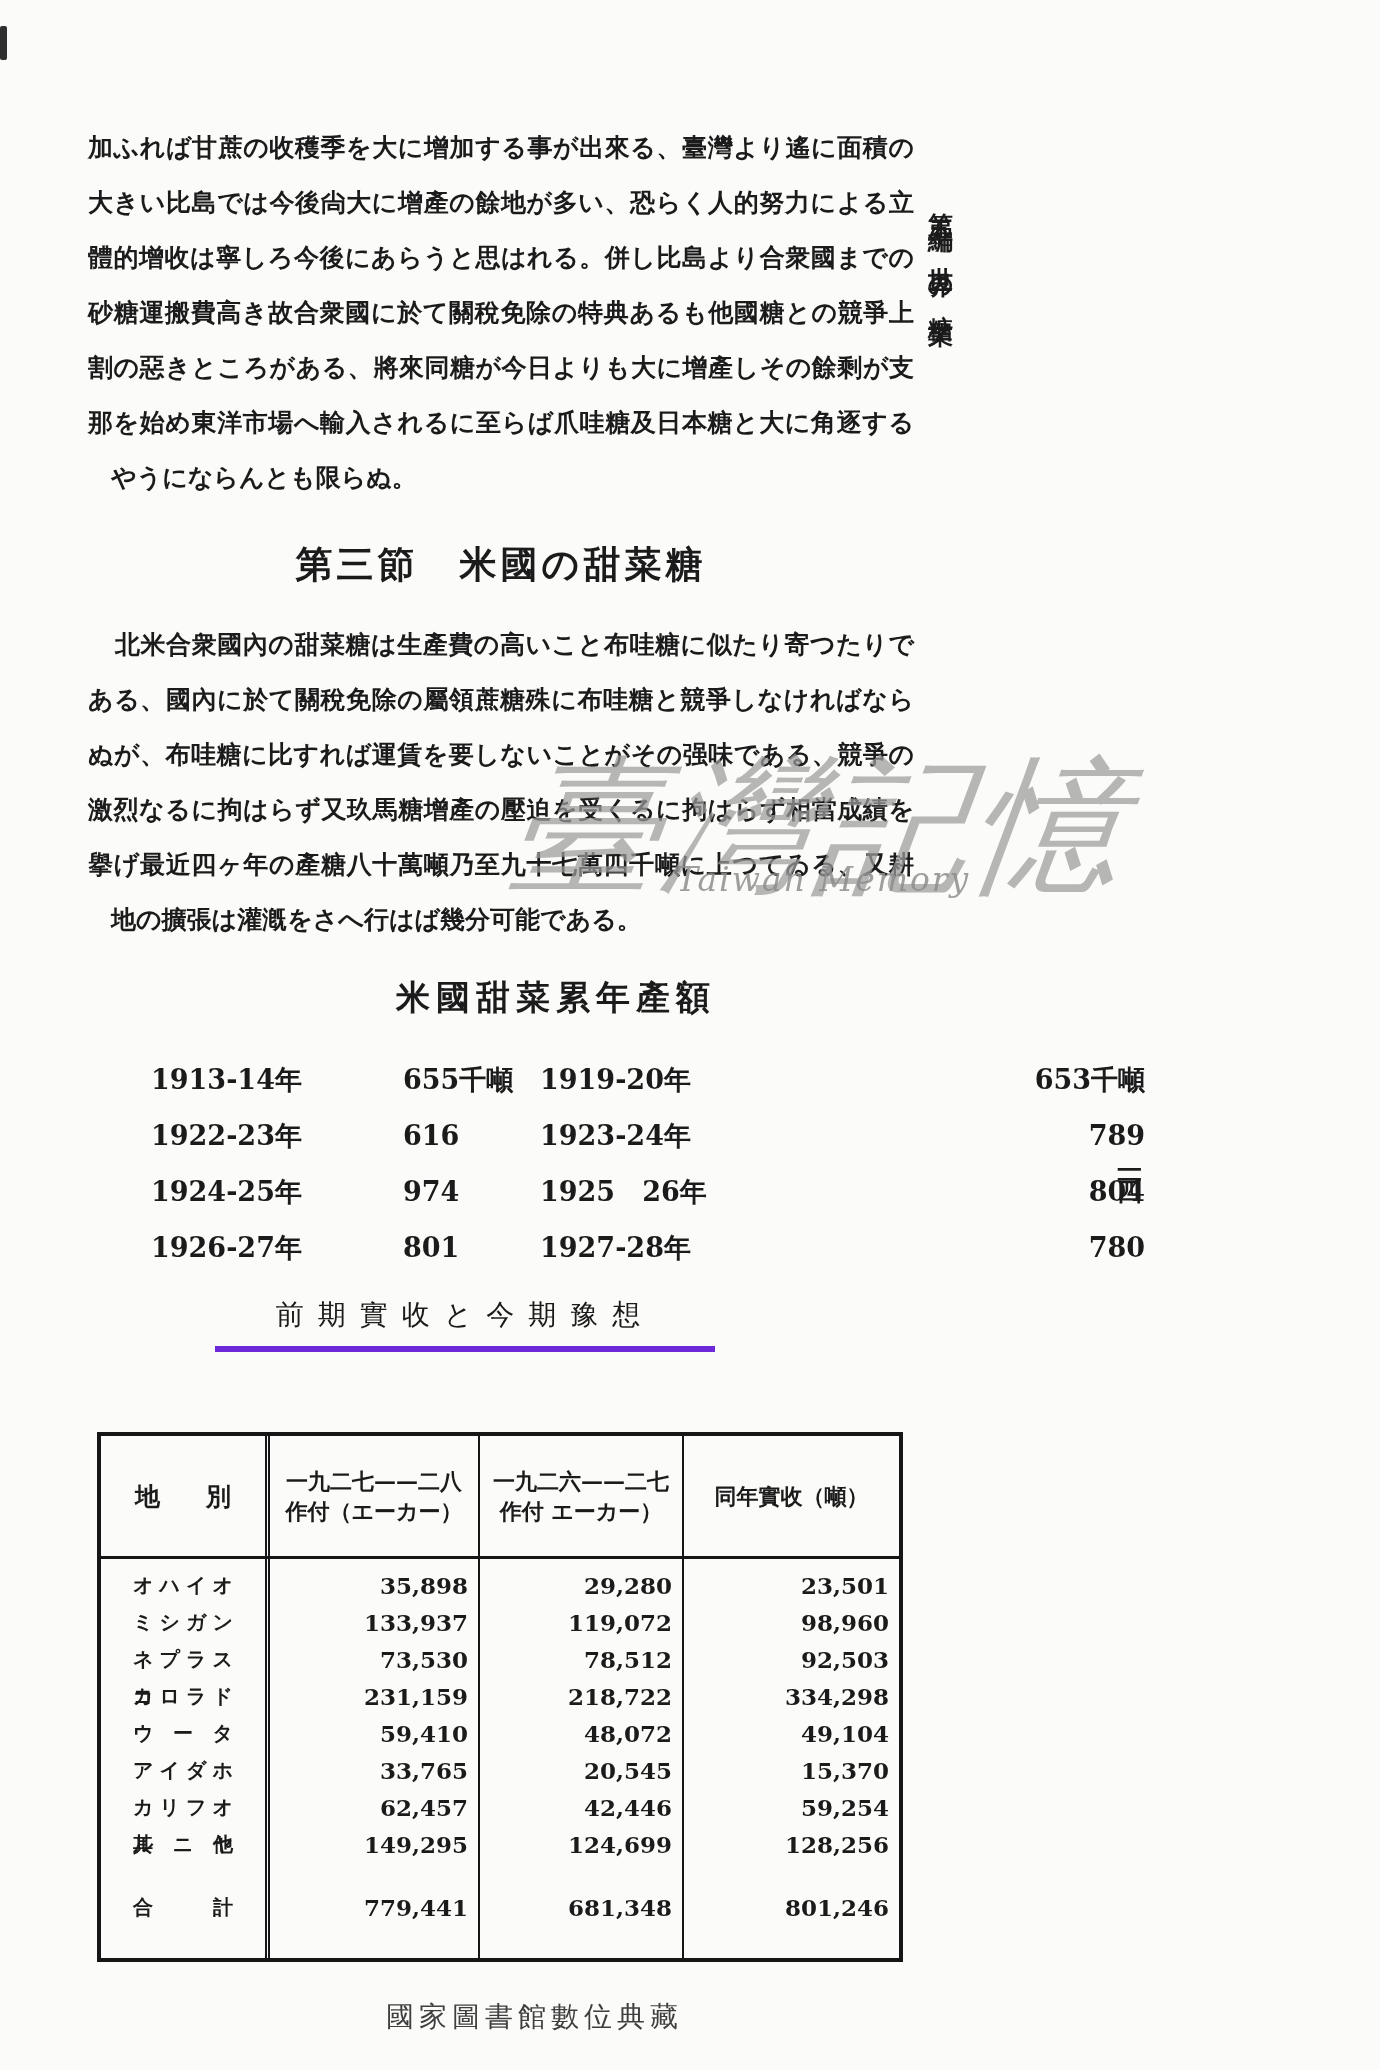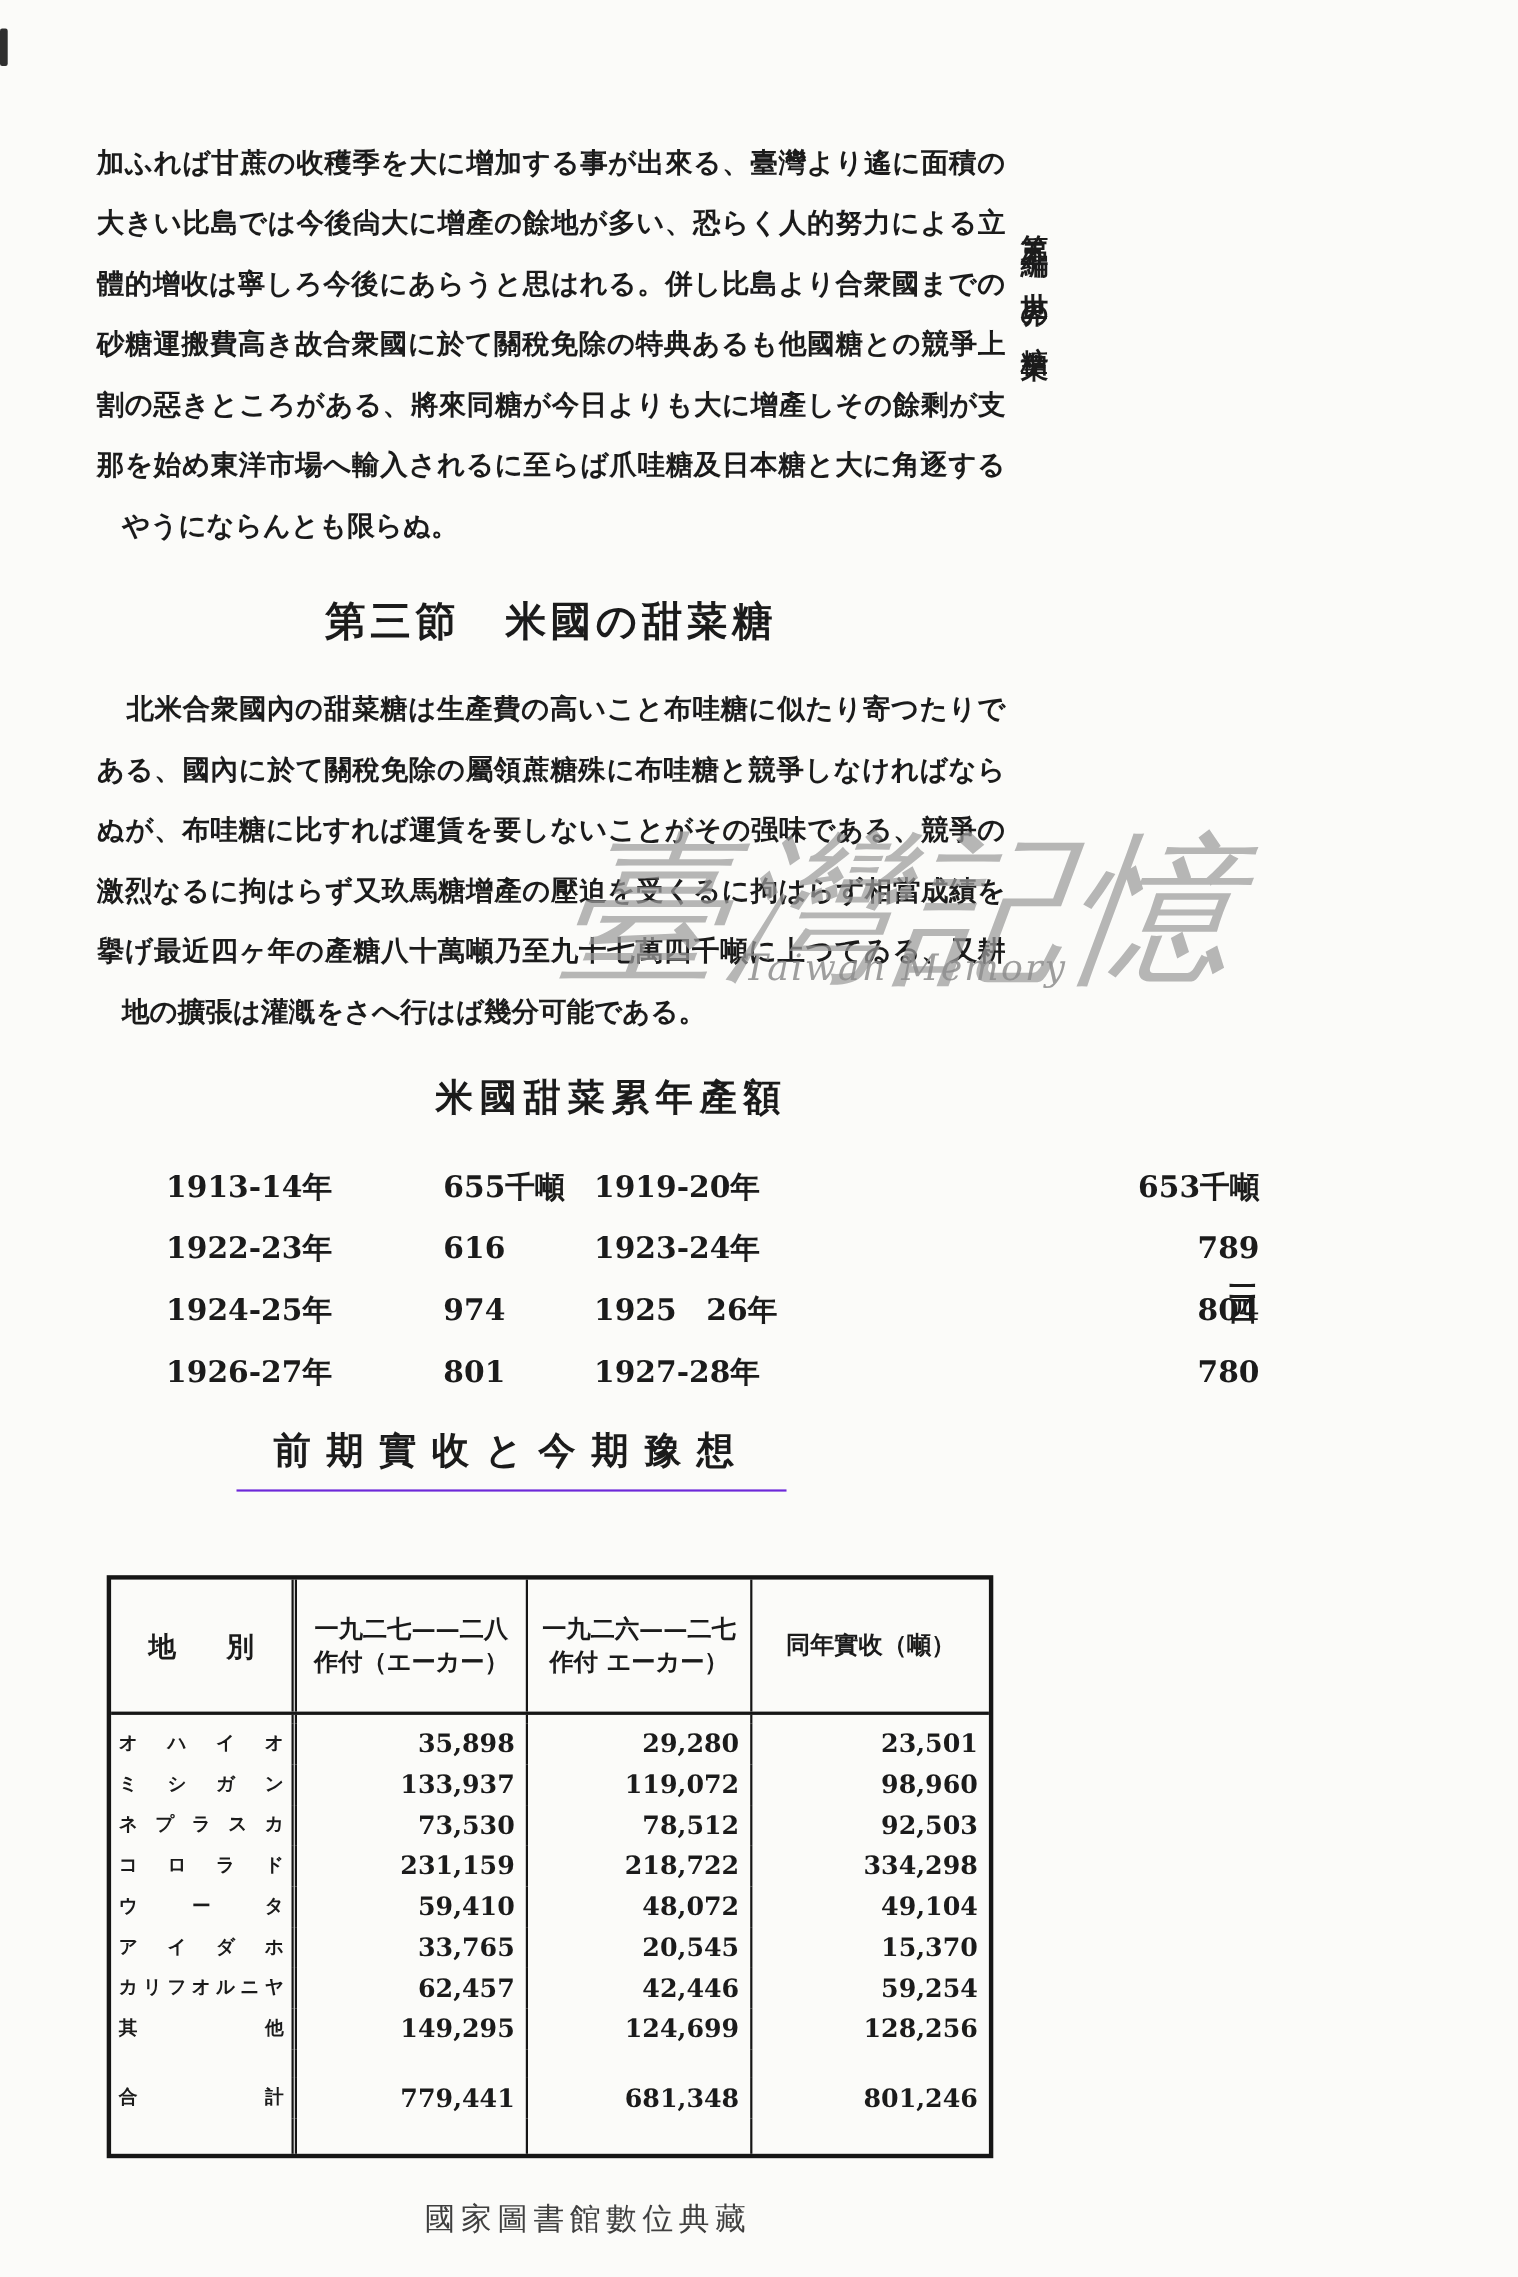--- a/index.html
+++ b/index.html
@@ -25,39 +25,39 @@
   .ytable{ position:absolute; left:135px; top:1052px; width:1010px;
     font-size:27px; font-weight:bold; }
   .yrow{ position:relative; height:56px; }
   .yrow span{ position:absolute; top:0; line-height:56px; white-space:nowrap; }
   .yy1{ left:0;margin-left:16px; }
   .yv1{ left:268px; }
   .yy2{ left:405px;text-align:center; }
   .yv2{ right:0; text-align:right; }
   
   .htitle{ position:absolute; left:215px; top:1296px; width:500px; text-align:center;
-    font-size:34px; font-weight:bold; letter-spacing:14px;
-    padding-bottom:12px; border-bottom:2px solid #6d28d9; }
+    font-size:28px; font-weight:normal; letter-spacing:14px;
+    padding-bottom:12px; border-bottom:6px solid #6d28d9; }
   
   .htable{ position:absolute; left:97px; top:1432px; width:798px; height:522px;
     border:4px solid #161616; display:flex; flex-direction:column; }
   .hrow{ display:flex; }
   .hcell{ box-sizing:border-box; }
   .c-region{ width:169px; border-right:5px double #161616; }
   .c-1{ width:210px; border-right:2px solid #161616; }
   .c-2{ width:204px; border-right:2px solid #161616; }
   .c-3{ flex:1; }
   .hhead{ height:120px; border-bottom:3px solid #161616; font-weight:bold; }
   .hhead .c-region{ display:flex; align-items:center; justify-content:space-between;
      padding:0 34px; font-size:25px; }
   .hhead .c-1,.hhead .c-2,.hhead .c-3{ display:flex; flex-direction:column;
      align-items:center; justify-content:center; font-size:22px; line-height:30px; }
   .hbody-row{ height:37px; line-height:37px; font-weight:bold; }
-  .hbody-row .c-region{ font-size:17px; text-align:justify; text-align-last:justify;
-     padding:0 7px; }
+  .hbody-row .c-region{ font-size:20px; text-align:justify; text-align-last:justify;
+     padding:0 32px;font-family:Liberation Serif, serif; }
   .hbody-row .num{ font-size:23px; text-align:right; padding-right:10px;
      font-family:"DejaVu Serif","Liberation Serif",serif; }
   .spacer-row{ height:26px; }
   .filler-row{ flex:1; }
   .pad-row{ height:8px; }
   
   .side-vert{ position:absolute; writing-mode:vertical-rl; font-weight:bold; }
   .volume{ left:924px; top:193px; font-size:25px; letter-spacing:7px; }
   .pageno{ left:1113px; top:1156px; font-size:25px; letter-spacing:5px; }
   

